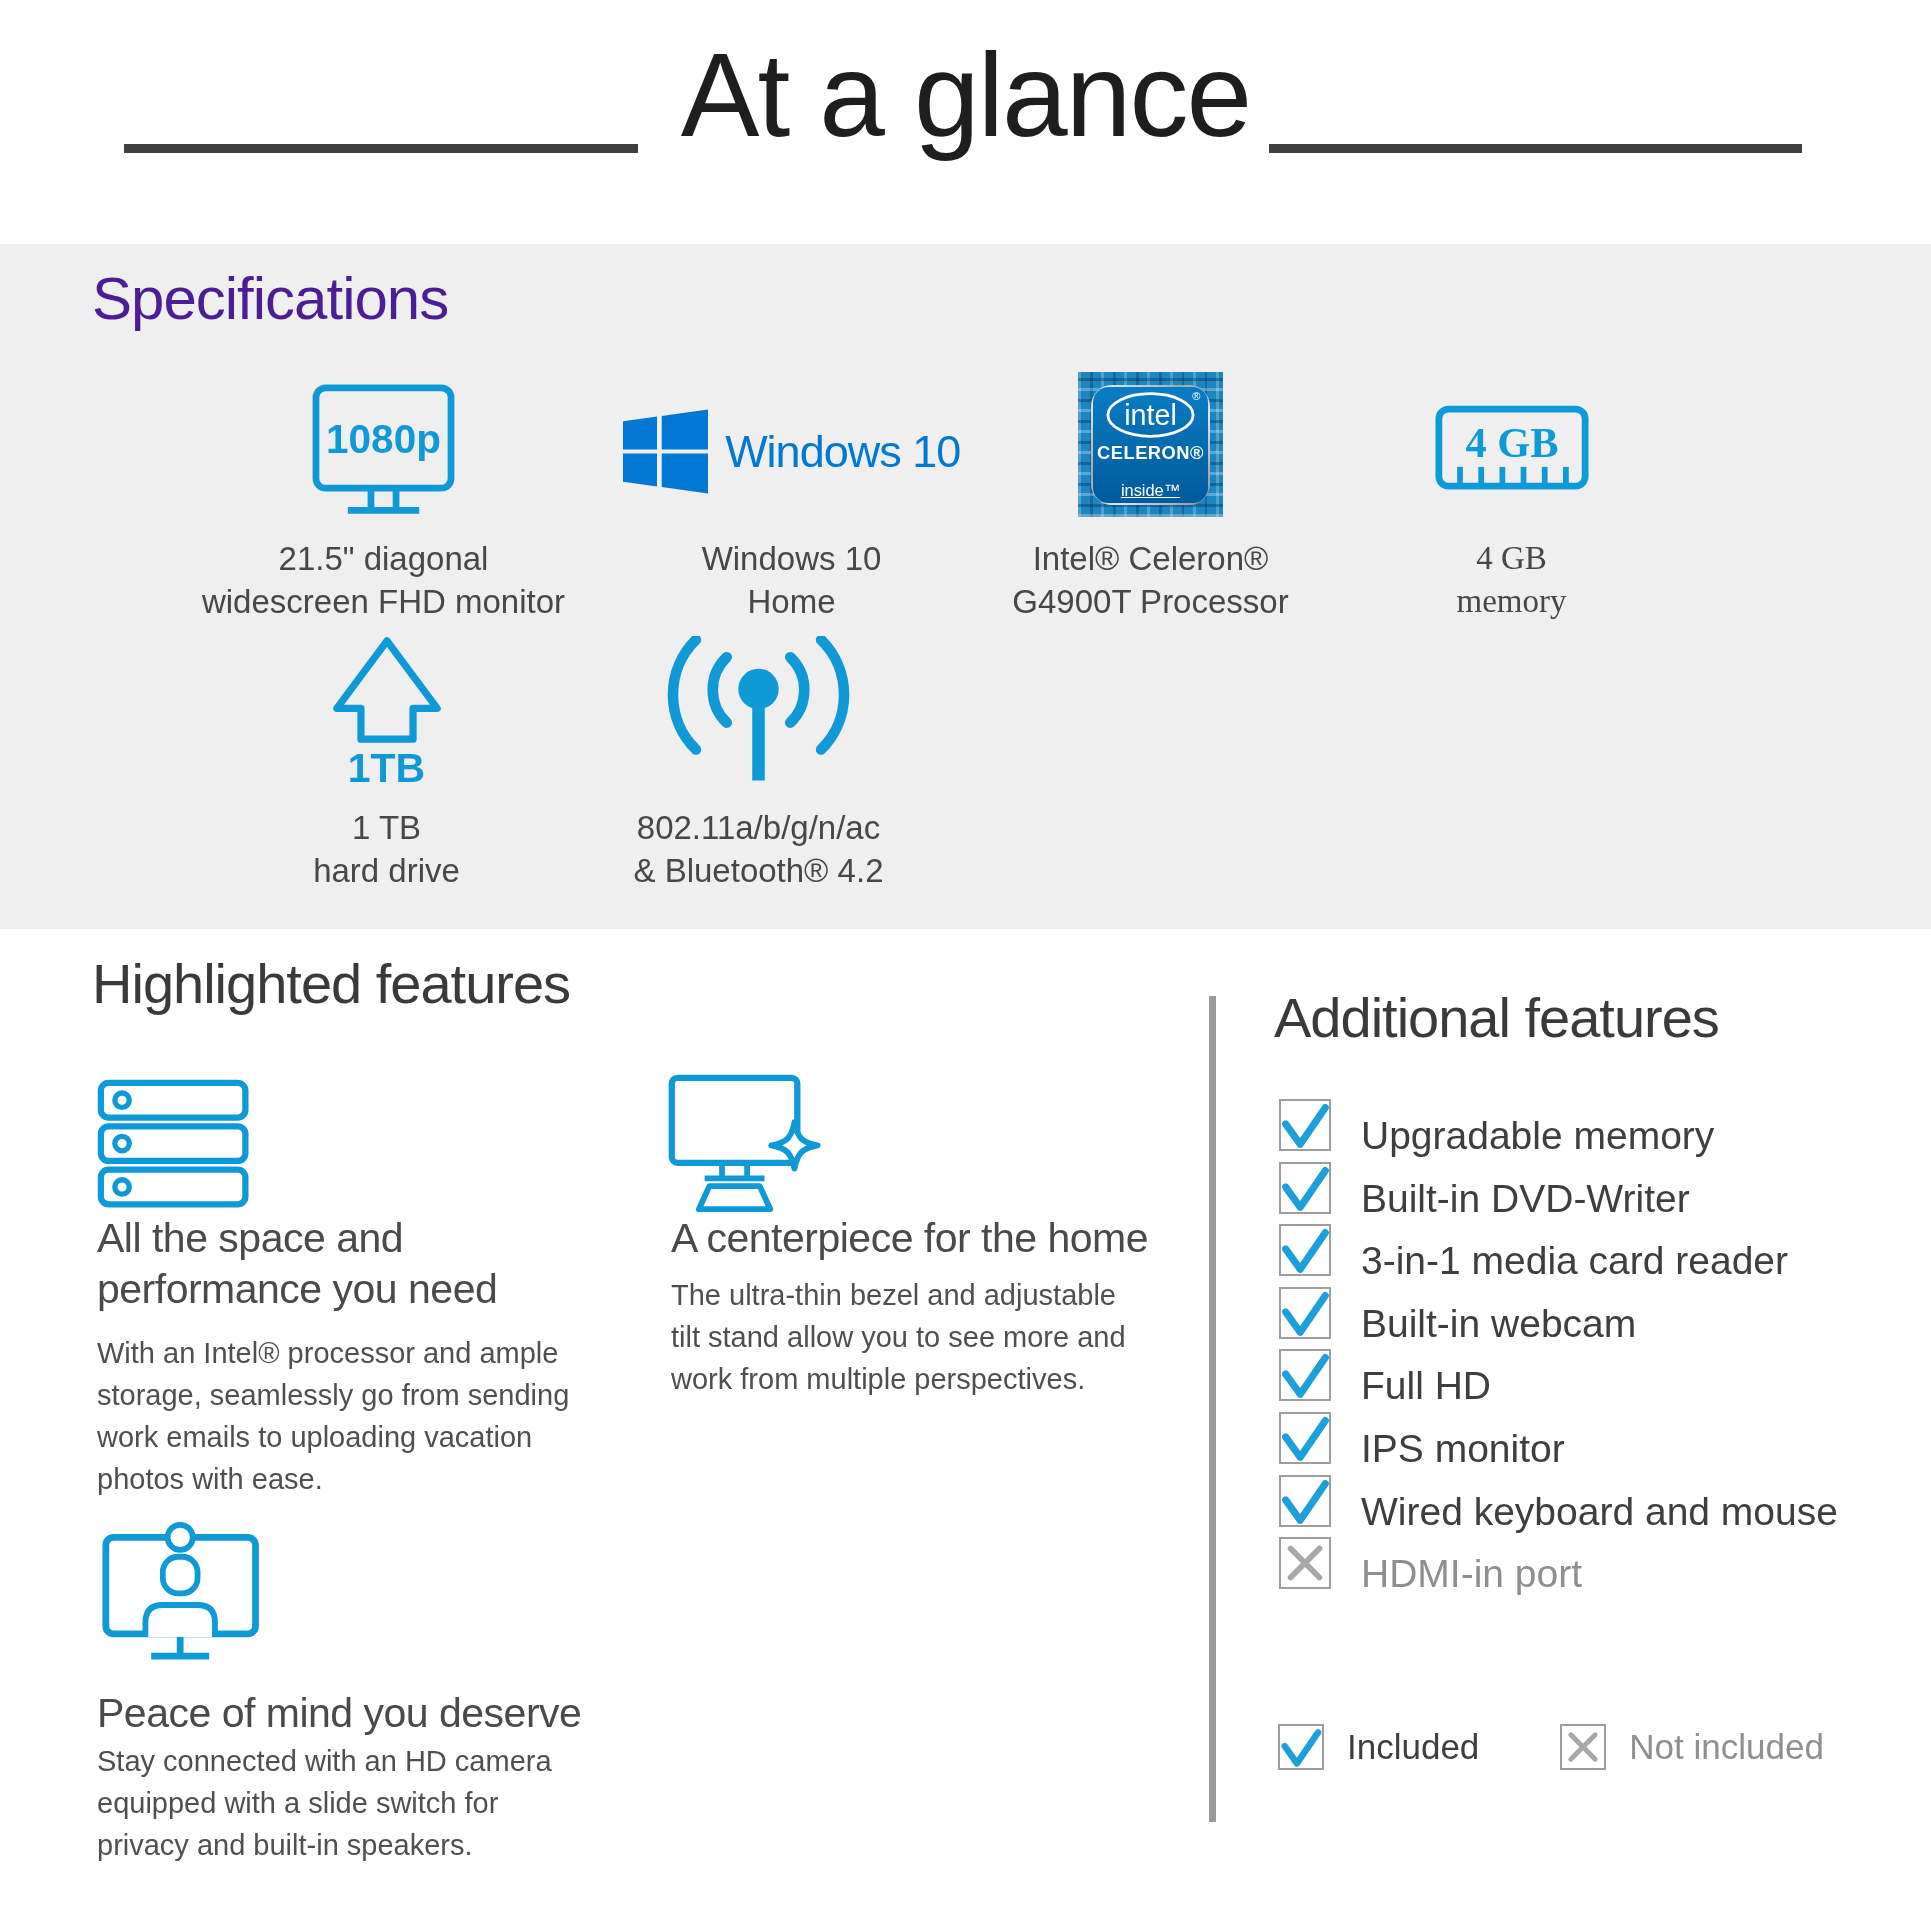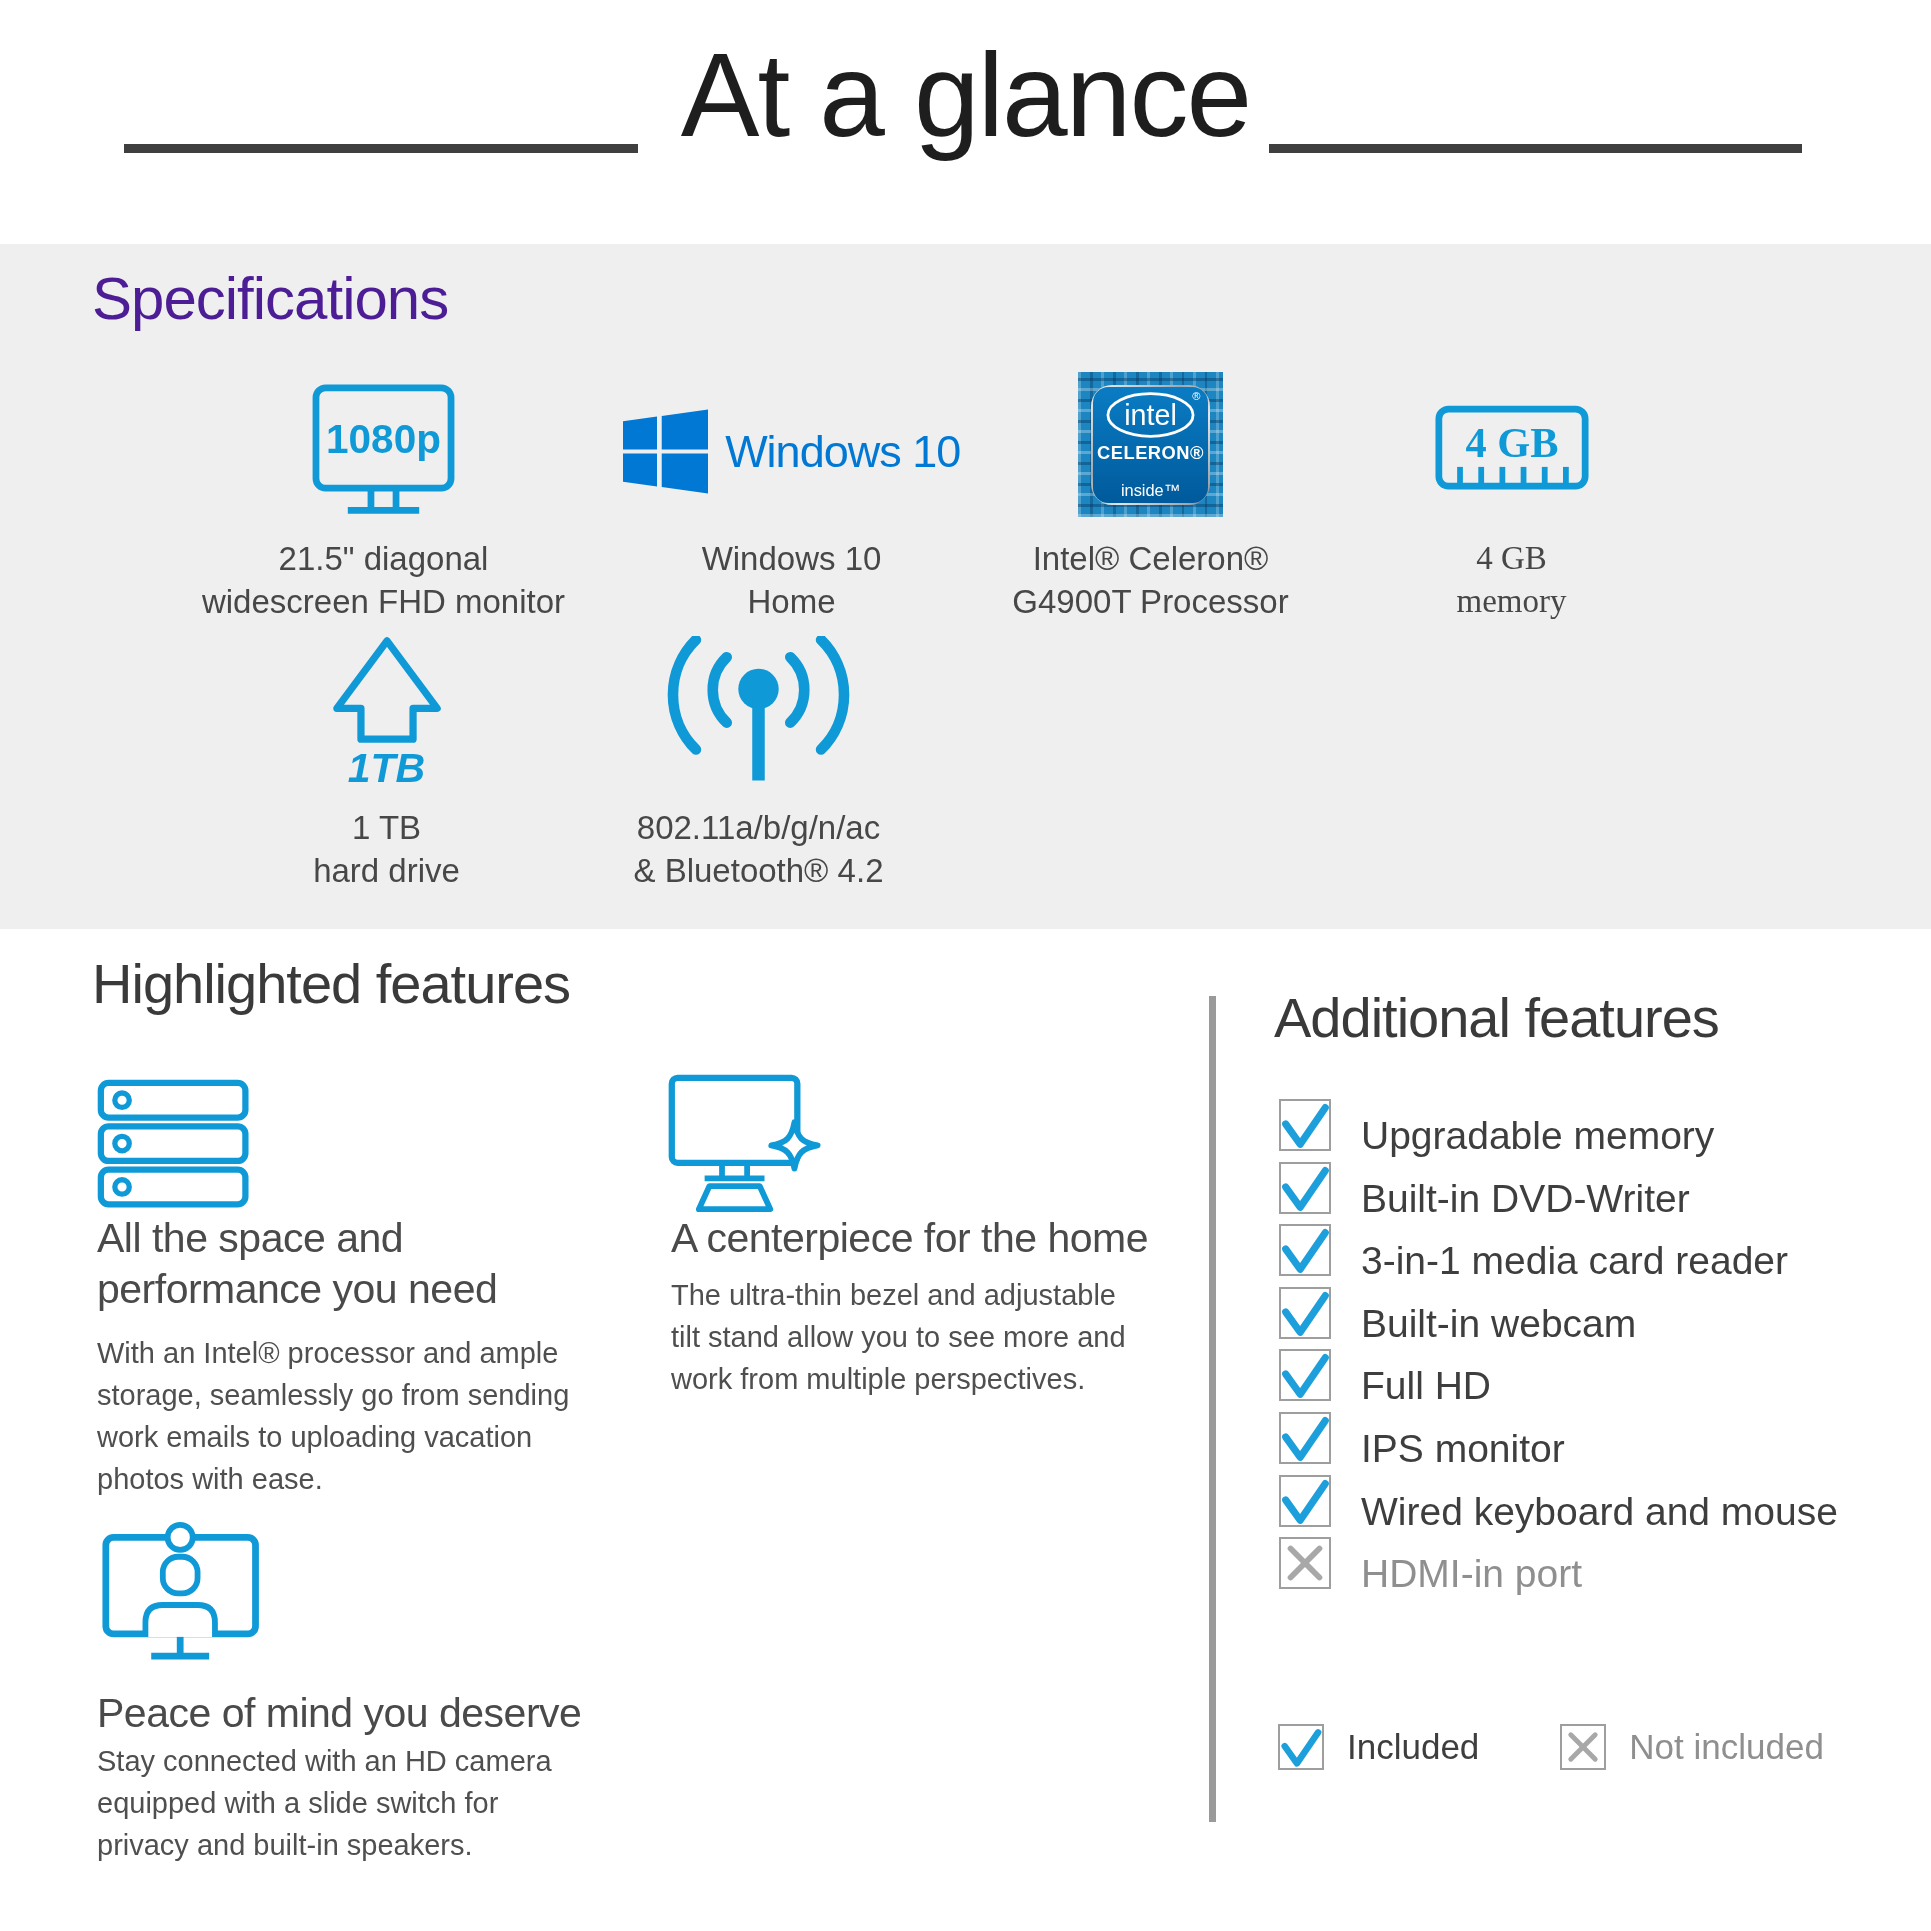--- a/index.html
+++ b/index.html
@@ -38,24 +38,24 @@
       background-color:#1d86c0;
       background-image:
         repeating-linear-gradient(0deg, rgba(255,255,255,.28) 0 2.9px, transparent 2.9px 9.7px, rgba(3,48,90,.4) 9.7px 12.6px, transparent 12.6px 21px),
         repeating-linear-gradient(90deg, rgba(255,255,255,.22) 0 2.9px, transparent 2.9px 11.6px, rgba(3,48,90,.35) 11.6px 14.5px, transparent 14.5px 23px);}
   .intel-frame{position:absolute;inset:12.6px;border-radius:21px;
       background:linear-gradient(135deg,#f2f4f5,#9fa8ae 38%,#e2e5e7 62%,#879097);padding:2px;box-sizing:border-box;}
   .intel-core{width:100%;height:100%;border-radius:15.4px;
       background:linear-gradient(180deg,#0a7cc4,#005a9b);
       display:flex;flex-direction:column;align-items:center;justify-content:center;color:#fff;}
   .intel-celeron{font-size:18.3px;font-weight:bold;letter-spacing:0.5px;margin-top:1.9px;}
-  .intel-inside{font-size:16.4px;margin-top:17px;}
+  .intel-inside{font-size:16.4px;margin-top:17px;text-decoration:underline;}
 
   .hdd-stack{display:flex;flex-direction:column;align-items:center;}
-  .hdd-label{font-size:41px;margin-top:0px;font-style:italic;}
+  .hdd-label{font-size:41px;margin-top:0px;}
 
   
   .section-heading{font-size:56px;font-weight:300;letter-spacing:-1px;color:#3a3a3a;}
   .h-heading{left:92px;top:951px;}
   .a-heading{left:1274px;top:951px;margin-top:34px;}
   .v-divider{left:1209px;top:996px;width:6.8px;height:826px;background:#9a9a9a;}
 
   .feature-title{font-size:41px;line-height:51px;color:#4a4a4a;letter-spacing:-0.5px;}
   .feature-body{font-size:29px;line-height:42px;color:#4f4f4f;}
   .fa-icon{left:97px;top:1079px;} .fa-title{left:97px;top:1213px;width:463px;}

